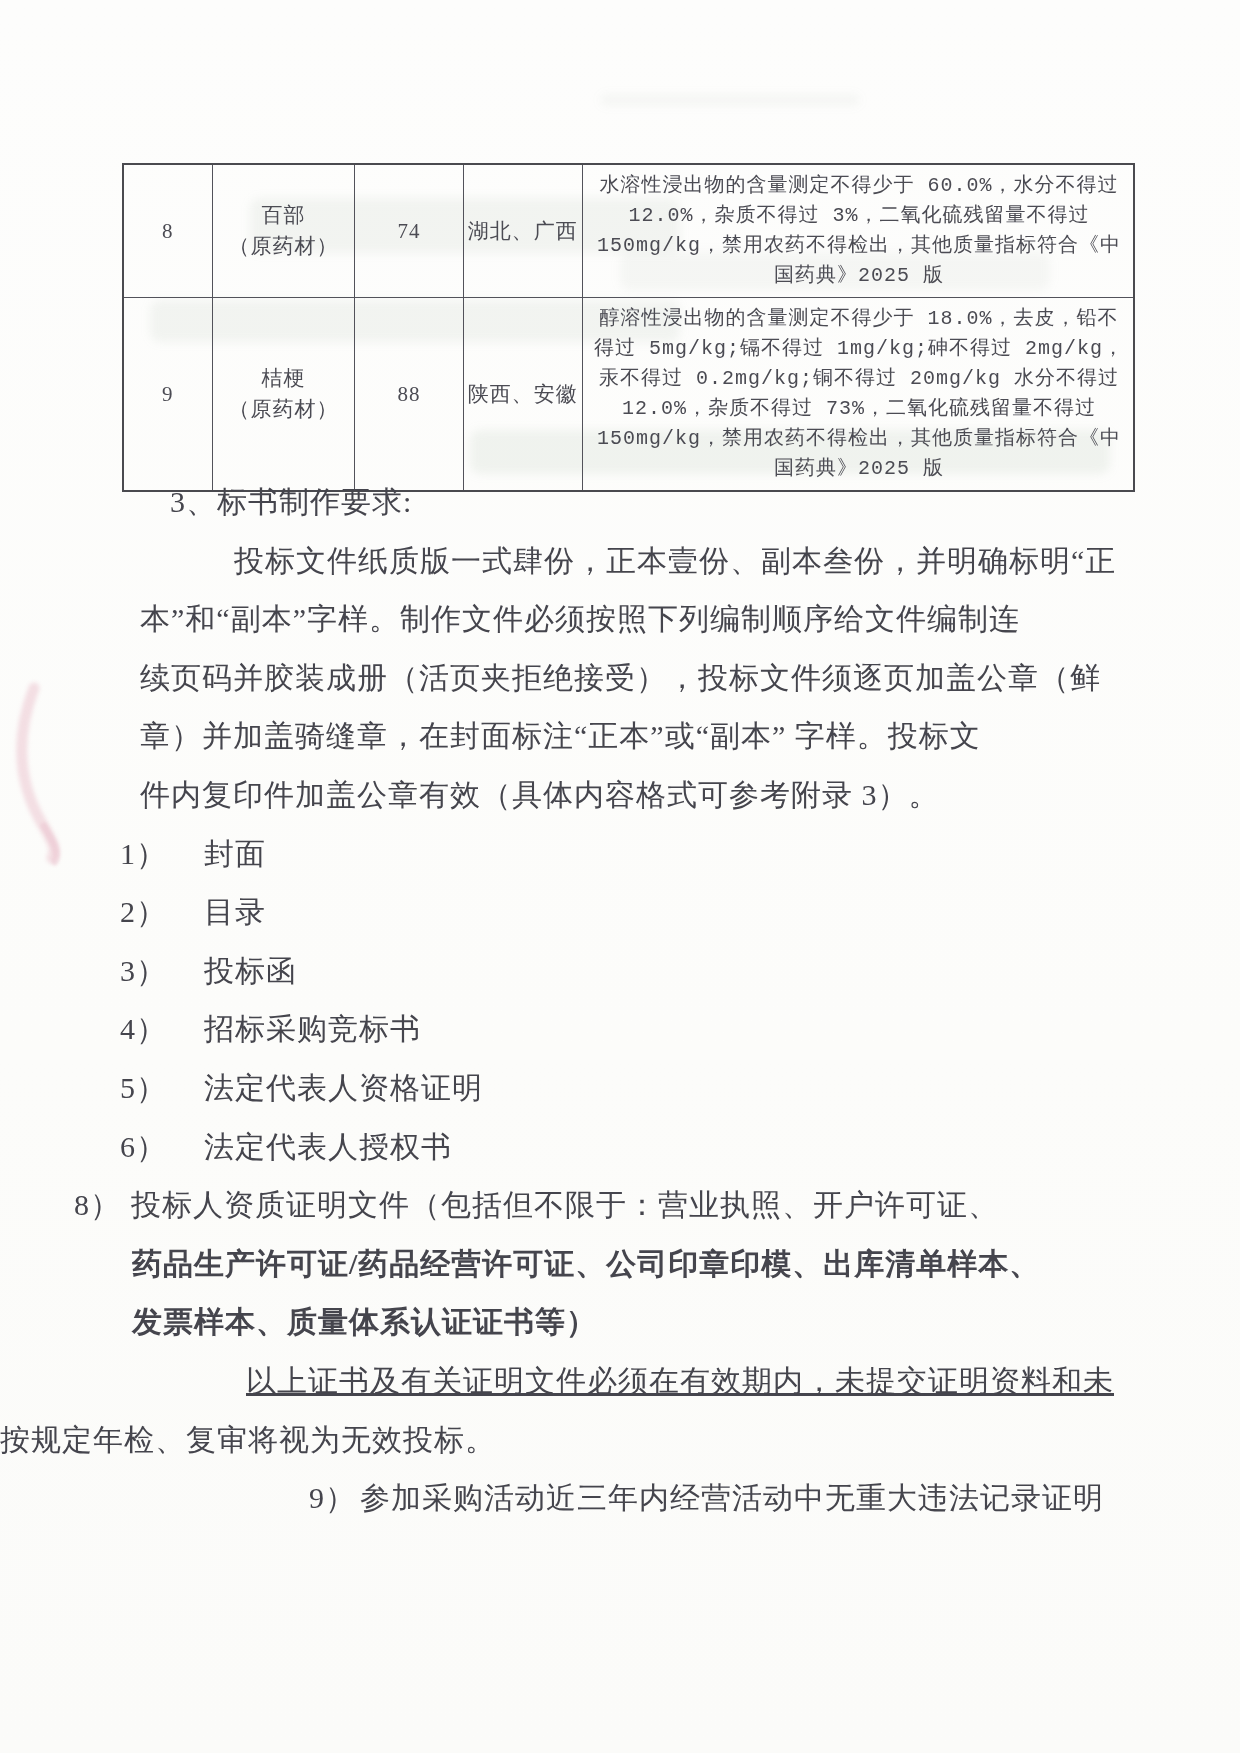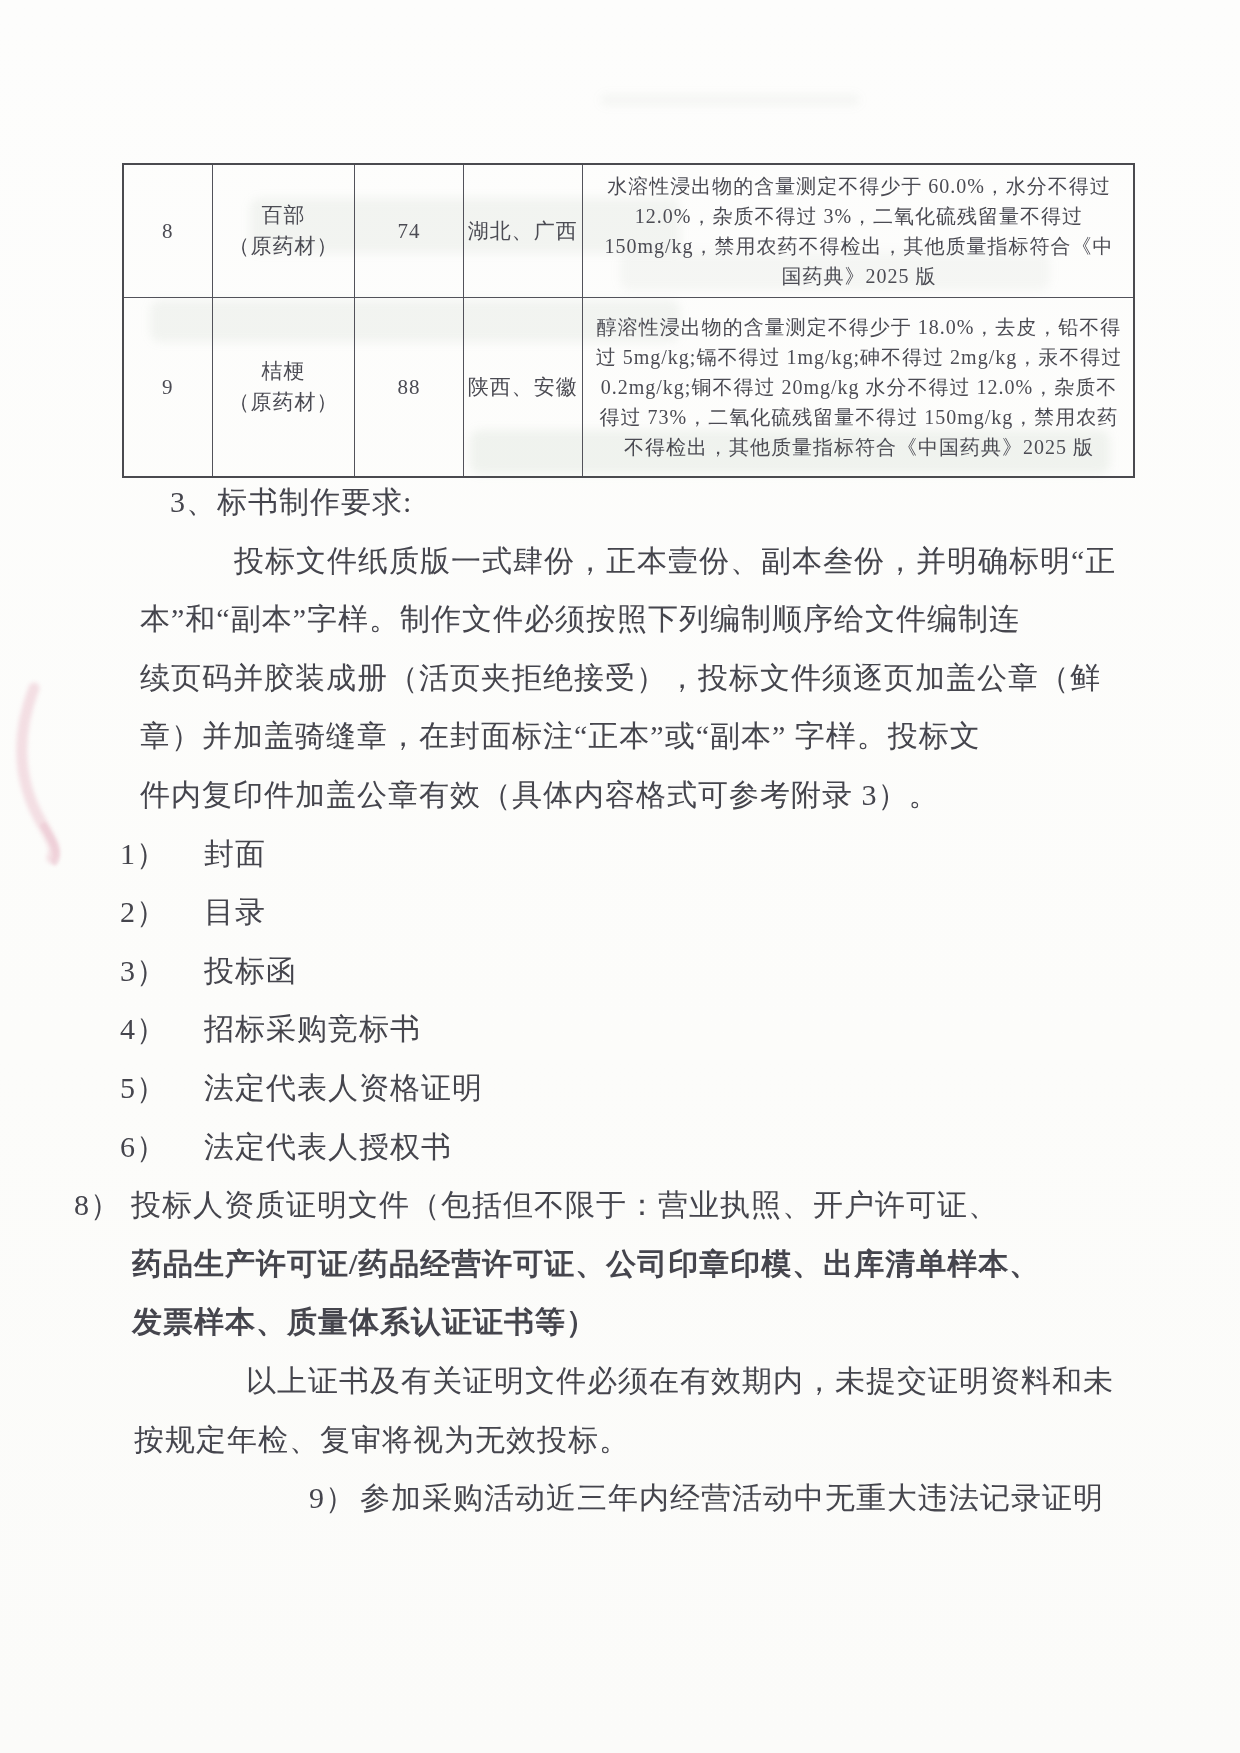--- a/index.html
+++ b/index.html
@@ -46,41 +46,42 @@
     letter-spacing:1px;
     padding:4px 4px;
   }
   table.spec tr.r8 td { height:118px; }
   table.spec tr.r9 td { height:166px; }
   td.spec-cell {
     text-align:center;
     padding:6px 9px 6px 11px !important;
     font-size:20px !important;
     line-height:30px !important;
+    font-family:Liberation Mono, monospace;
   }
   .c-no  { width:88px; }
   .c-nm  { width:141px; }
   .c-qty { width:107px; }
   .c-org { width:118px; }
   .c-spc { width:545px; }
 
   
   .textblock { position:absolute; left:0; top:473px; width:1104px; }
   .tline {
     height:58.6px; line-height:58.6px;
     font-size:30px; letter-spacing:1px;
     white-space:nowrap;
     color:#45454d;
   }
   .ind-heading { padding-left:170px; }
   .ind-first   { padding-left:234px; }
-  .ind-first2  { padding-left:246px; }
+  .ind-first2  { padding-left:246px;text-decoration:underline; }
   .ind-body    { padding-left:140px; }
   .ind-body8   { padding-left:132px;font-weight:bold; }
-  .ind-body9   { padding-left:134px; }
+  .ind-body9   { }
   .ind-item    { padding-left:112px;margin-left:8px; }
   .ind-item8   { padding-left:74px; }
   .ind-item9   { padding-left:134px;text-align:right; }
   .num   { display:inline-block; min-width:48px; margin-right:36px; }
   .num8  { display:inline-block; margin-right:10px; }
   .num9  { display:inline-block; margin-right:4px; }
 </style>
 </head>
 <body>
 

